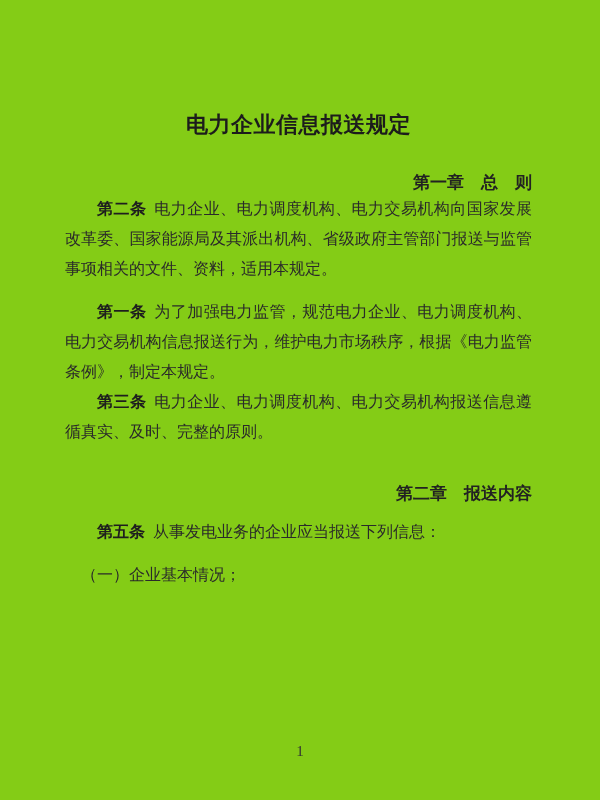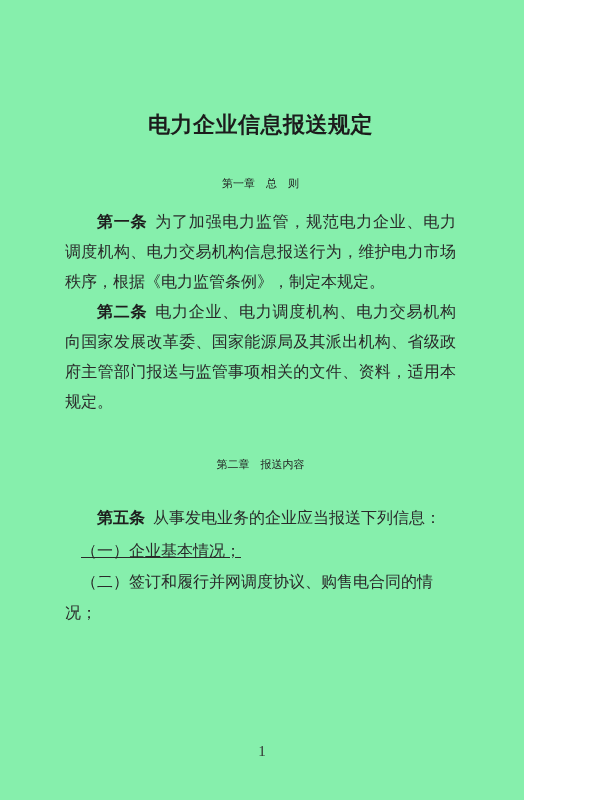--- a/index.html
+++ b/index.html
@@ -2,23 +2,23 @@
 <html lang="zh"><head>
 <meta charset="utf-8">
 <style>
   html, body {
     margin: 0;
     padding: 0;
     background: #ffffff;
   }
   .page {
     position: relative;
-    width: 524px;
+    width: 600px;
     height: 800px;
-    background: #86efac;
+    background: #84cc16;
     overflow: hidden;
     font-family: "Liberation Serif", "DejaVu Serif", serif;
     color: #262626;
   }
   .content {
     position: absolute;
     left: 65px;
     right: 68px;
     top: 0;
   }
@@ -27,63 +27,62 @@
     text-align: center;
     font-size: 22px;
     font-weight: bold;
     line-height: 30px;
     letter-spacing: 0.5px;
     color: #1c1c1c;
     font-family: "Liberation Serif", "DejaVu Serif", serif;
   }
   .chapter-heading {
     margin: 32px 0 0 0;
-    text-align: center;
-    font-size: 11px;
-    font-weight: normal;
+    text-align: right;
+    font-size: 17px;
+    font-weight: bold;
     line-height: 22px;
     color: #222222;
     font-family: "Liberation Sans", "DejaVu Sans", sans-serif;
   }
   .chapter-heading.second {
     margin-top: 36px;
   }
   .para {
     margin: 0;
     font-size: 16px;
     line-height: 30px;
     text-align: justify;
     text-indent: 2em;
     letter-spacing: 0;
     color: #2a2a2a;
   }
   .para.first {
     margin-top: 13px;
   }
   .para.article-five {
-    margin-top: 28px;
+    margin-top: 12px;
     text-align: left;
   }
   .article-label {
     font-weight: bold;
     color: #1e1e1e;
     font-family: "Liberation Sans", "DejaVu Sans", sans-serif;
     margin-right: 8px;
   }
   .list-item {
     margin: 0;
     font-size: 16px;
     line-height: 31px;
     text-indent: 1em;
     text-align: left;
     color: #2a2a2a;
   }
   .list-item.first {
-    margin-top: 2px;
-    text-decoration: underline;
+    margin-top: 12px;
   }
   .page-number {
     position: absolute;
     top: 742px;
     left: 0;
     width: 100%;
     text-align: center;
     font-size: 15px;
     line-height: 18px;
     color: #333333;
@@ -93,29 +92,29 @@
 </head>
 <body>
 
 <div class="page">
   <div class="content">
 
     <h1 class="doc-title">电力企业信息报送规定</h1>
 
     <h2 class="chapter-heading">第一章　总　则</h2>
 
+    <p class="para"><span class="article-label">第二条</span><span>电力企业、电力调度机构、电力交易机构向国家发展改革委、国家能源局及其派出机构、省级政府主管部门报送与监管事项相关的文件、资料，适用本规定。</span></p>
+
     <p class="para first"><span class="article-label">第一条</span><span>为了加强电力监管，规范电力企业、电力调度机构、电力交易机构信息报送行为，维护电力市场秩序，根据《电力监管条例》，制定本规定。</span></p>
 
-    <p class="para"><span class="article-label">第二条</span><span>电力企业、电力调度机构、电力交易机构向国家发展改革委、国家能源局及其派出机构、省级政府主管部门报送与监管事项相关的文件、资料，适用本规定。</span></p>
-
+    <p class="para"><span class="article-label">第三条</span><span>电力企业、电力调度机构、电力交易机构报送信息遵循真实、及时、完整的原则。</span></p>
 
 
     <h2 class="chapter-heading second">第二章　报送内容</h2>
 
     <p class="para article-five"><span class="article-label">第五条</span><span>从事发电业务的企业应当报送下列信息：</span></p>
 
     <p class="list-item first">（一）企业基本情况；</p>
-    <p class="list-item">（二）签订和履行并网调度协议、购售电合同的情况；</p>
 
   </div>
 
   <div class="page-number">1</div>
 </div>
 
 </body></html>

